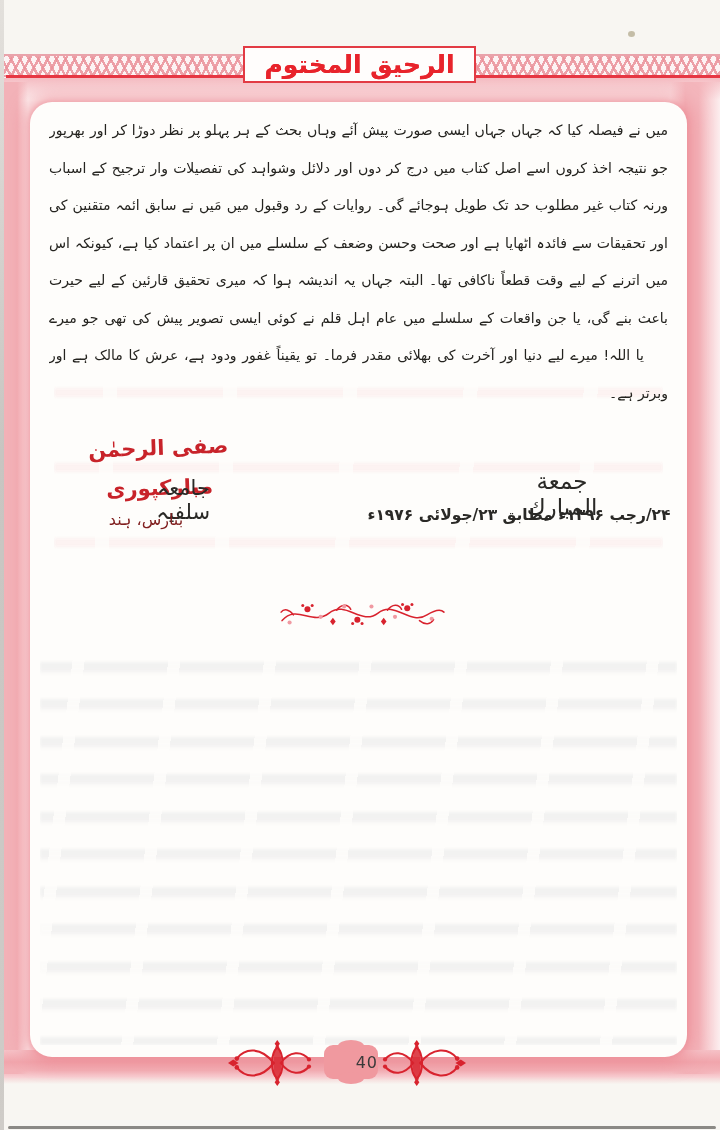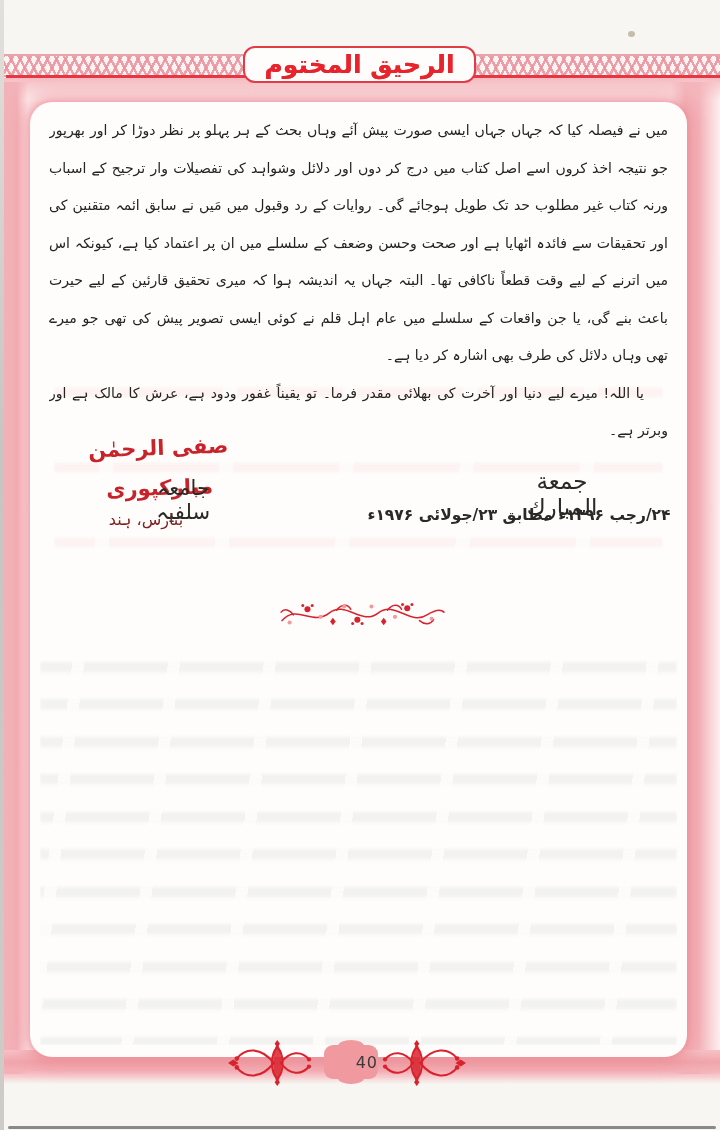--- a/index.html
+++ b/index.html
@@ -26,21 +26,21 @@
   .pink-wash{position:absolute;left:4px;right:0;top:78px;height:1000px;background:#fdeff0;}
   .pink-top-glow{position:absolute;left:4px;right:0;top:78px;height:22px;
     background:linear-gradient(to bottom,#f5bcc2,rgba(253,238,240,0));}
   .pink-left-strip{position:absolute;left:4px;top:82px;width:24px;height:992px;
     background:linear-gradient(to right,#f3b2b8 0 55%,rgba(243,178,184,0));}
   .pink-right-strip{position:absolute;right:0;top:82px;width:56px;height:992px;
     background:linear-gradient(to right,rgba(244,180,186,0) 0 12%,#f4b6bc 38% 62%,rgba(250,234,235,.15));}
 
   
   .header-pill{position:absolute;left:243px;top:46px;width:233px;height:37px;box-sizing:border-box;
-    background:#fffdfc;border:2.5px solid #e23b44;border-radius:12px;
+    background:#fffdfc;border:2.5px solid #e23b44;border-radius:0;
     display:flex;align-items:flex-end;justify-content:center;z-index:5;}
   .header-pill .title{color:#e8232b;font-weight:bold;font-size:25px;line-height:33px;direction:rtl;
     text-shadow:0 0 .4px #e8232b;}
 
   
   .panel{position:absolute;left:30px;top:102px;width:657px;height:955px;background:#fefdfb;
     border-radius:22px;z-index:2;
     box-shadow:0 0 16px 8px rgba(236,130,140,.5), 0 0 4px 2px rgba(236,130,140,.35);}
 
   
@@ -113,21 +113,20 @@
     <div class="ghost pink"></div>
     <div class="ghost gray"></div>
 
     <div class="textcol">
       <p class="ln">میں نے فیصلہ کیا کہ جہاں جہاں ایسی صورت پیش آئے وہاں بحث کے ہر پہلو پر نظر دوڑا کر اور بھرپور تحقیق کر کے</p>
       <p class="ln">جو نتیجہ اخذ کروں اسے اصل کتاب میں درج کر دوں اور دلائل وشواہد کی تفصیلات وار ترجیح کے اسباب ذکر نہ کروں،</p>
       <p class="ln">ورنہ کتاب غیر مطلوب حد تک طویل ہوجائے گی۔ روایات کے رد وقبول میں مَیں نے سابق ائمہ متقنین کی تحریروں</p>
       <p class="ln">اور تحقیقات سے فائدہ اٹھایا ہے اور صحت وحسن وضعف کے سلسلے میں ان پر اعتماد کیا ہے، کیونکہ اس میدان</p>
       <p class="ln">میں اترنے کے لیے وقت قطعاً ناکافی تھا۔ البتہ جہاں یہ اندیشہ ہوا کہ میری تحقیق قارئین کے لیے حیرت واستعجاب کا</p>
       <p class="ln">باعث بنے گی، یا جن واقعات کے سلسلے میں عام اہل قلم نے کوئی ایسی تصویر پیش کی تھی جو میرے نقطۂ نظر سے صحیح نہ</p>
-      <p class="ln end">تھی وہاں دلائل کی طرف بھی اشارہ کر دیا ہے۔</p>
       <p class="ln indent">یا اللہ! میرے لیے دنیا اور آخرت کی بھلائی مقدر فرما۔ تو یقیناً غفور ودود ہے، عرش کا مالک ہے اور بزرگ</p>
       <p class="ln end">وبرتر ہے۔</p>
     </div>
 
     <div class="sig-name">صفی الرحمٰن مبارکپوری</div>
     <div class="sig-inst">جامعہ سلفیہ</div>
     <div class="sig-loc">بنارس، ہند</div>
     <div class="day-line">جمعة المبارك</div>
     <div class="date-line">۲۴/رجب ۱۳۹۶ء مطابق ۲۳/جولائی ۱۹۷۶ء</div>
 

